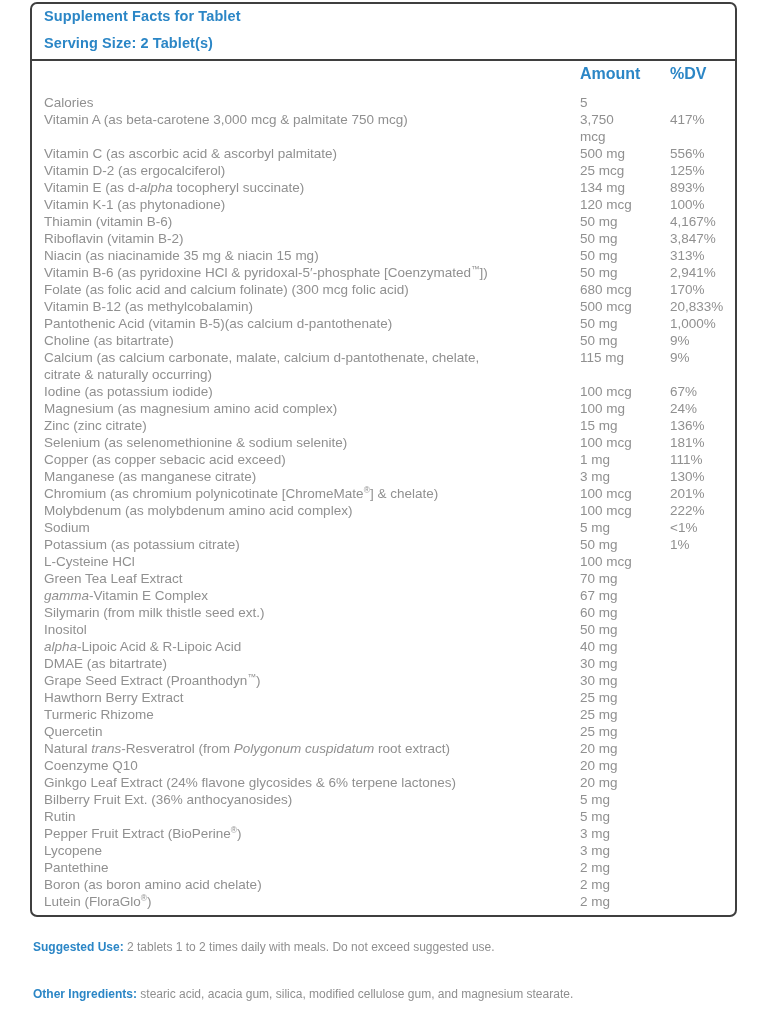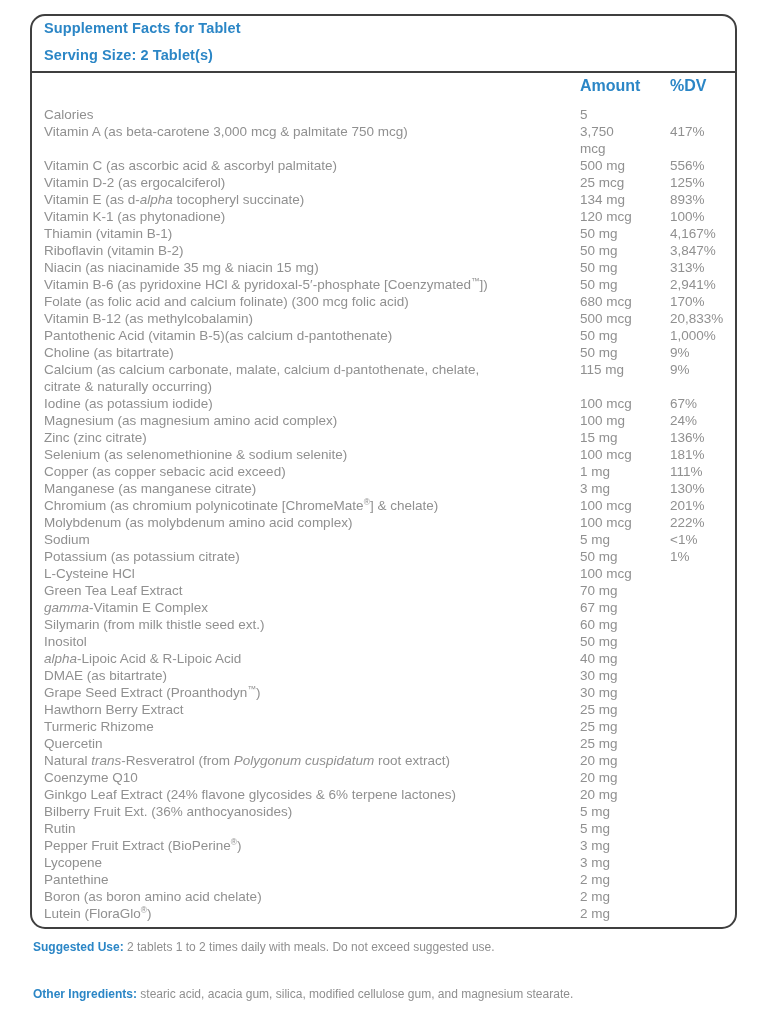--- a/index.html
+++ b/index.html
@@ -2,21 +2,21 @@
 <html><head>
 <meta charset="utf-8">
 <style>
   html,body{margin:0;padding:0;}
   body{
     width:767px;height:1024px;position:relative;background:#ffffff;
     font-family:"Liberation Sans", sans-serif;overflow:hidden;
   }
   .panel{
     position:absolute;left:30px;top:2px;width:707px;height:915px;
-    border:2px solid #3f3f3f;border-radius:15px;box-sizing:border-box;background:#fff;margin-top:12px;
+    border:2px solid #3f3f3f;border-radius:7px;box-sizing:border-box;background:#fff;
   }
   .panel-header{
     height:52px;padding:3px 12px 0 12px;border-bottom:2px solid #3f3f3f;box-sizing:content-box;
   }
   .title,.serving{
     color:#2b86c6;font-weight:bold;font-size:14.5px;line-height:18px;margin:0;
     letter-spacing:0.1px;
   }
   .serving{margin-top:9px;}
   .table-area{padding:4px 8px 0 12px;}
@@ -81,21 +81,21 @@
           <div class="cell label">Vitamin E (as d-<span class="it">alpha</span> tocopheryl succinate)</div>
           <div class="cell amount">134 mg</div>
           <div class="cell dv">893%</div>
         </div>
         <div class="row">
           <div class="cell label">Vitamin K-1 (as phytonadione)</div>
           <div class="cell amount">120 mcg</div>
           <div class="cell dv">100%</div>
         </div>
         <div class="row">
-          <div class="cell label">Thiamin (vitamin B-1)</div>
+          <div class="cell label">Thiamin (vitamin B-6)</div>
           <div class="cell amount">50 mg</div>
           <div class="cell dv">4,167%</div>
         </div>
         <div class="row">
           <div class="cell label">Riboflavin (vitamin B-2)</div>
           <div class="cell amount">50 mg</div>
           <div class="cell dv">3,847%</div>
         </div>
         <div class="row">
           <div class="cell label">Niacin (as niacinamide 35 mg &amp; niacin 15 mg)</div>

